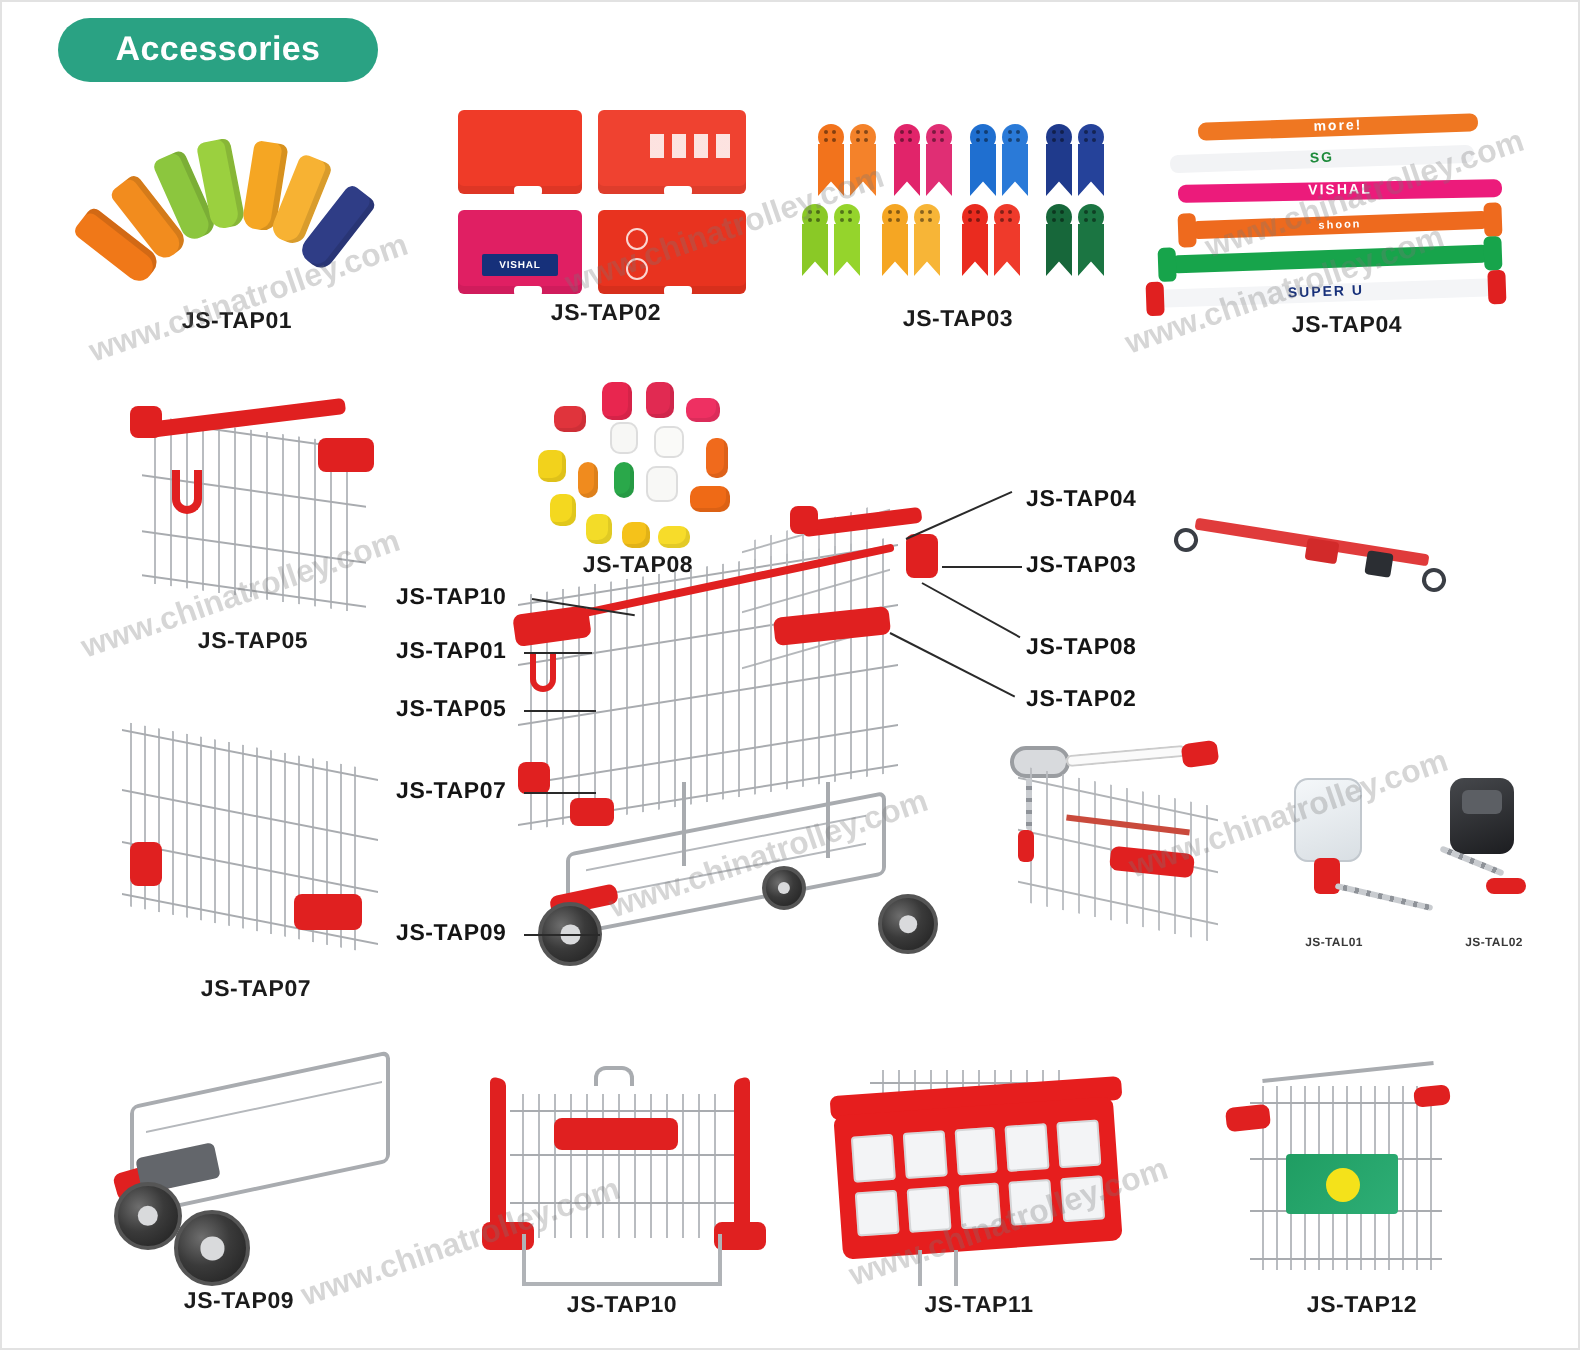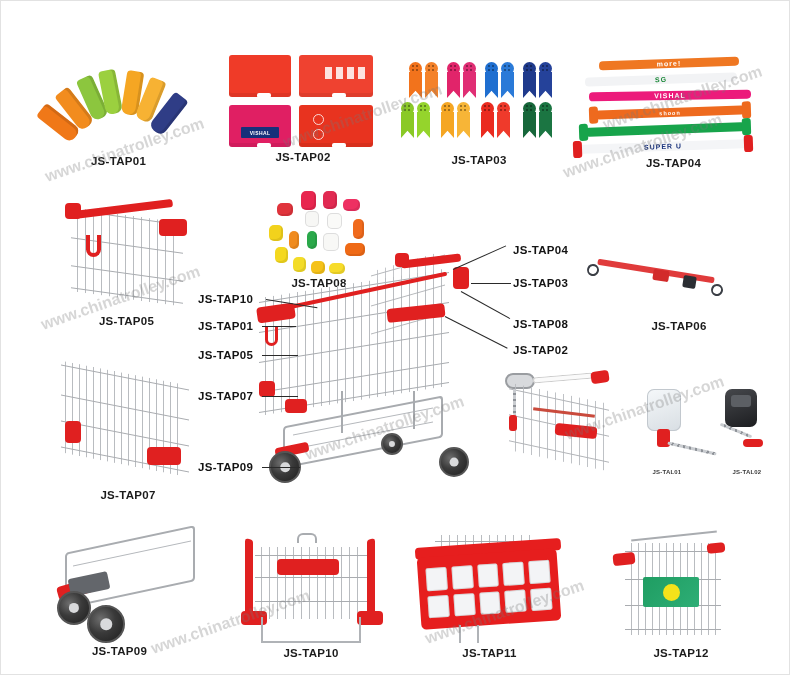--- a/index.html
+++ b/index.html
@@ -152,20 +152,23 @@
     display:grid; grid-template-columns:repeat(5,1fr); grid-template-rows:repeat(2,1fr);
     gap:5px; padding:11px 8px;
   }
   .panel11 .win { background:#f3f4f6; border-radius:2px; box-shadow:inset 0 0 0 1px rgba(0,0,0,.12); }
 </style>
 </head>
 <body>
 
 <div class="page">
 
+  <div class="header-pill">
+    <span class="title">Accessories</span>
+  </div>
 
   <div class="cell" style="left:35px;top:58px;width:165px;height:105px;">
     <div class="art">
       <div class="sh clip01" style="left:14px;top:42px;background:#f07818;transform:rotate(-52deg);"></div>
       <div class="sh clip01" style="left:30px;top:28px;background:#f28c1e;transform:rotate(-38deg);"></div>
       <div class="sh clip01" style="left:48px;top:17px;background:#8cc63e;transform:rotate(-24deg);"></div>
       <div class="sh clip01" style="left:66px;top:11px;background:#9bd03f;transform:rotate(-11deg);"></div>
       <div class="sh clip01" style="left:88px;top:12px;background:#f5a623;transform:rotate(9deg);"></div>
       <div class="sh clip01" style="left:106px;top:19px;background:#f7b233;transform:rotate(22deg);"></div>
       <div class="sh clip01" style="left:124px;top:33px;background:#2f3d86;transform:rotate(38deg);"></div>
@@ -576,21 +579,20 @@
   <div class="lead" style="left:444px;top:315px;width:70px;transform:rotate(27deg);"></div>
 
   <div class="cell" style="left:578px;top:245px;width:200px;height:100px;">
     <div class="art">
       <div class="strap" style="left:18px;top:22px;width:118px;transform:rotate(9deg);"></div>
       <div class="sh" style="left:74px;top:24px;width:16px;height:11px;background:#d22a2a;border-radius:2px;transform:rotate(9deg);"></div>
       <div class="sh" style="left:104px;top:30px;width:13px;height:12px;background:#2b2e33;border-radius:2px;transform:rotate(9deg);"></div>
       <div class="dring" style="left:8px;top:18px;transform:rotate(20deg);"></div>
       <div class="dring" style="left:132px;top:38px;transform:rotate(20deg);"></div>
     </div>
-    <div class="caption" style="top:74px;">JS-TAP06</div>
   </div>
 
 
   <div class="cell" style="left:498px;top:366px;width:140px;height:110px;">
     <div class="art">
       <div class="sh" style="left:6px;top:6px;width:30px;height:16px;background:#d8dadd;border-radius:8px;border:2px solid #9a9da1;"></div>
       <div class="redbar" style="left:34px;top:8px;width:60px;height:6px;background:#fafafa;box-shadow:inset 0 0 0 1px #ccc;transform:rotate(-5deg);"></div>
       <div class="redcorner" style="left:92px;top:4px;width:18px;height:12px;transform:rotate(-8deg);"></div>
       <div class="mesh" style="left:10px;top:26px;width:100px;height:68px;transform:skewY(12deg);opacity:.9;">
         <div class="v" style="left:6px"></div>

